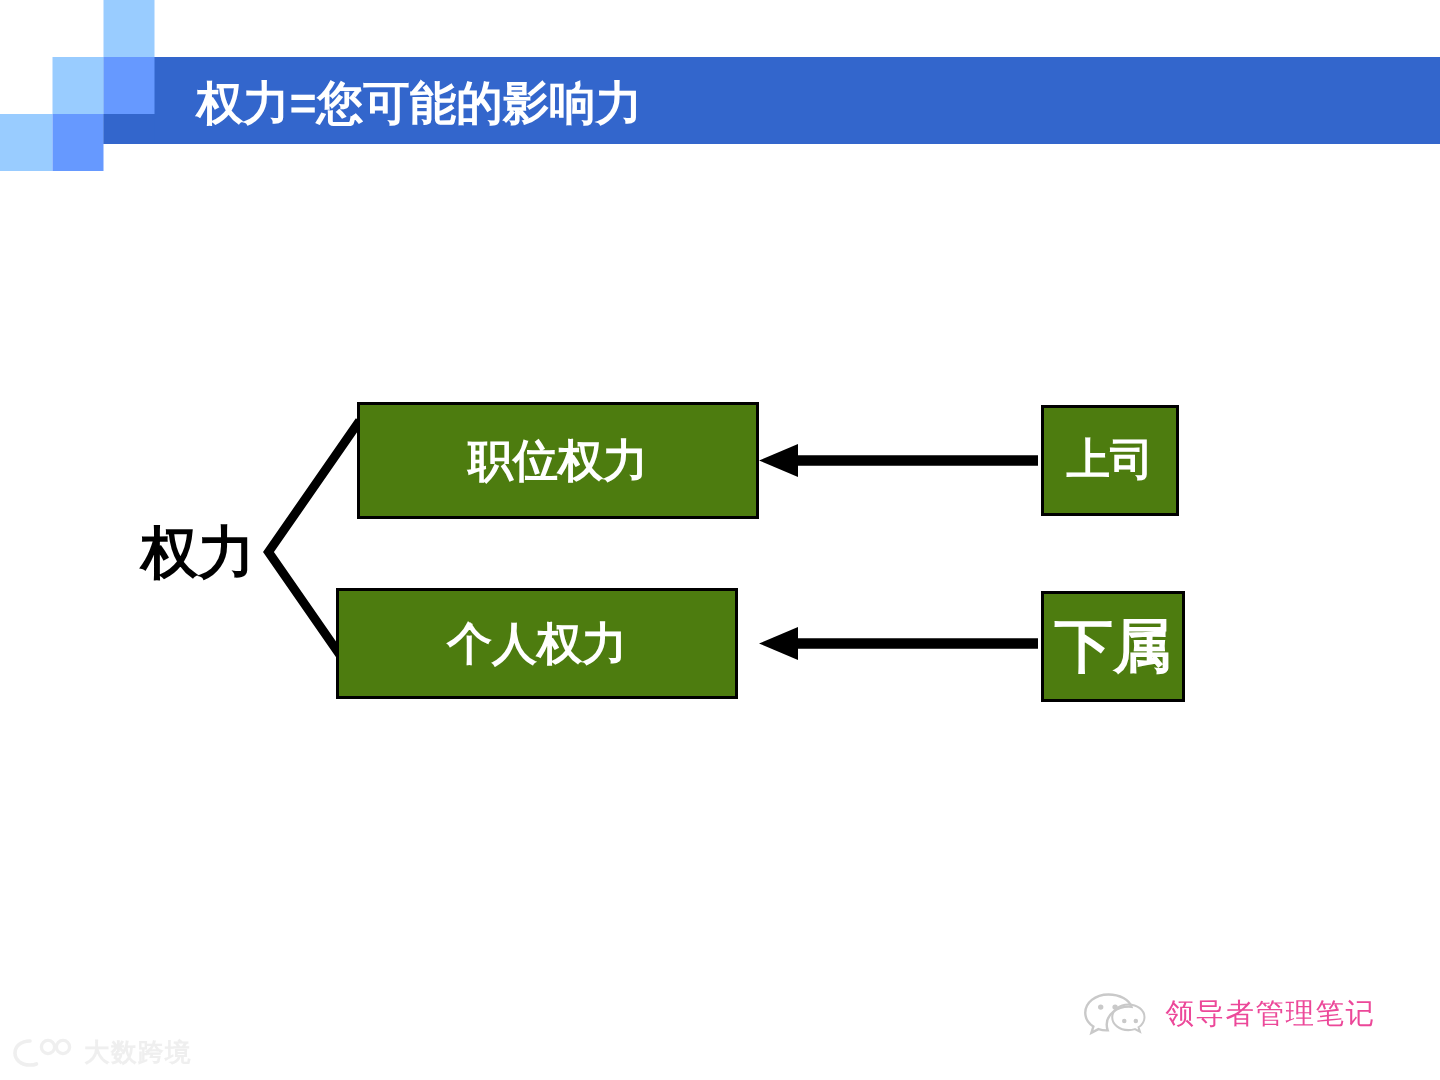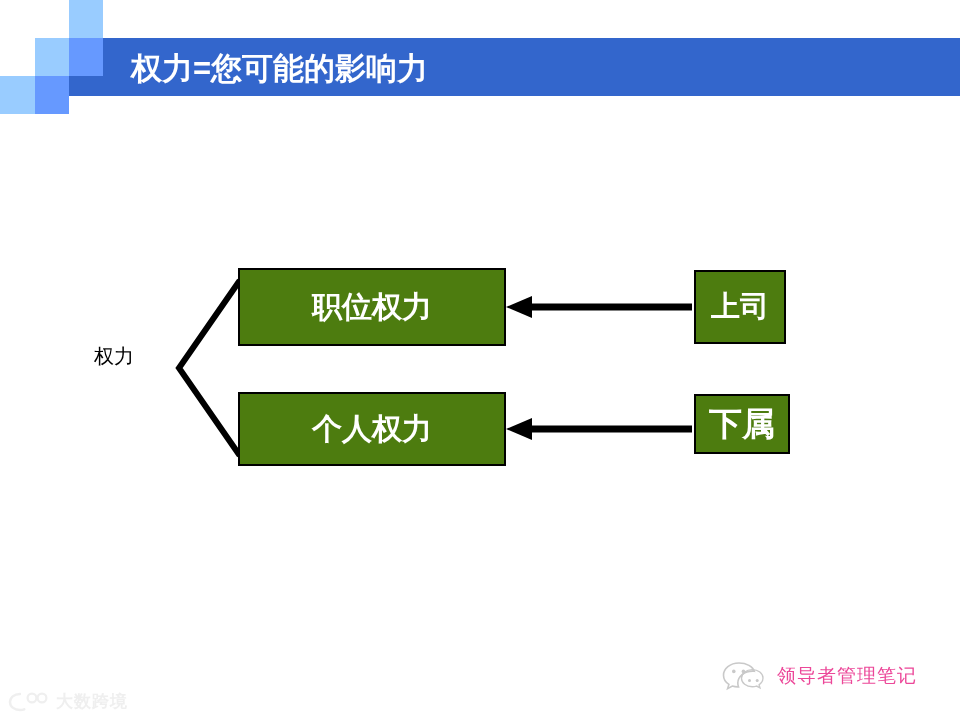--- a/index.html
+++ b/index.html
@@ -107,46 +107,46 @@
     white-space: nowrap;
   }
   .node-power-position {
     left: 238px;
     top: 268px;
     width: 268px;
     height: 78px;
     font-size: 30px;
   }
   .node-power-personal {
-    left: 238px;
+    left: 224px;
     top: 392px;
     width: 268px;
     height: 74px;
     font-size: 30px;
   }
   .node-boss {
     left: 694px;
     top: 270px;
     width: 92px;
     height: 74px;
     font-size: 29px;
   }
   .node-subordinate {
     left: 694px;
     top: 394px;
     width: 96px;
-    height: 60px;
-    font-size: 33px;
+    height: 74px;
+    font-size: 39px;
   }
   .root-label {
     position: absolute;
     left: 94px;
     top: 343px;
-    font-size: 20px;
-    font-weight: normal;
+    font-size: 38px;
+    font-weight: bold;
     color: #000000;
     white-space: nowrap;
   }
   .svg-layer {
     position: absolute;
     left: 0;
     top: 0;
     width: 960px;
     height: 720px;
     pointer-events: none;

